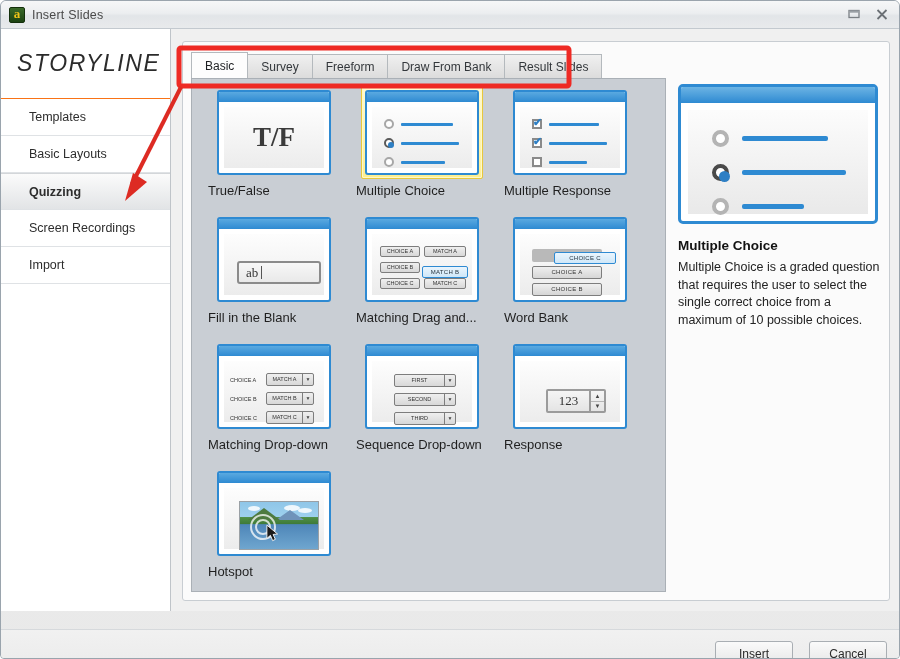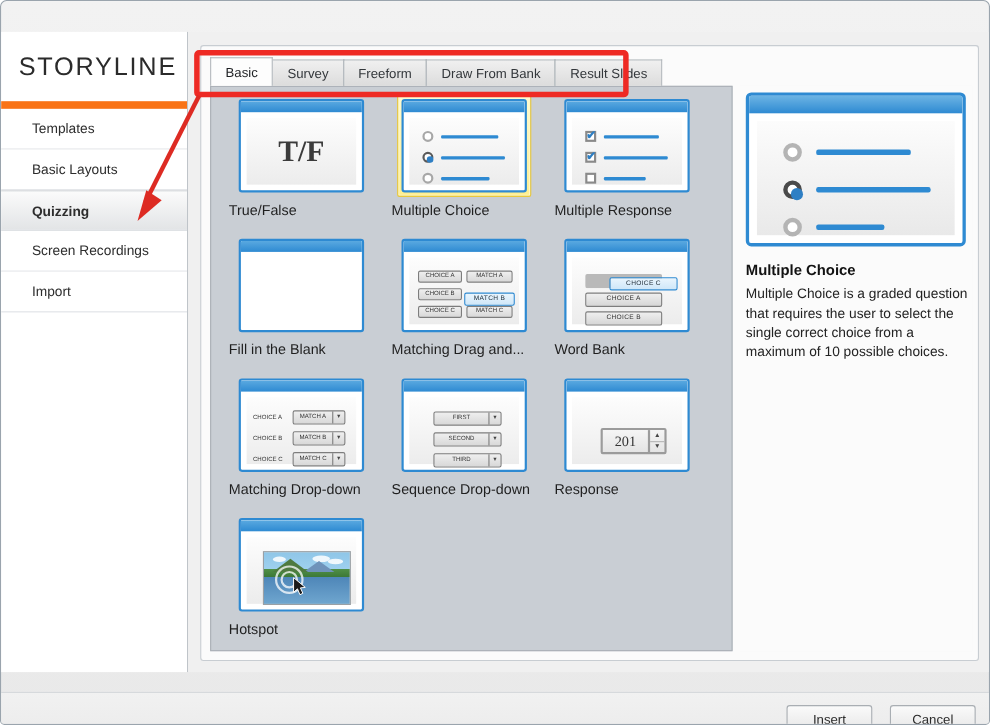--- a/index.html
+++ b/index.html
@@ -74,21 +74,21 @@
     border-right: 1px solid #bfc4c9;
   }
   .brand {
     height: 70px;
     display: flex; align-items: center;
     padding-left: 16px;
     font-size: 23px; color: #2b2b2b;
     letter-spacing: 1.6px;
     font-family: "Liberation Sans", sans-serif;
   }
-  .brand-sep { border-bottom: 7px solid #f97316; }
+  .brand-sep { border-bottom: 1px solid #f97316; font-style: italic; }
   .nav-item {
     height: 37px;
     display: flex; align-items: center;
     padding-left: 28px;
     font-size: 12.5px; color: #2d2d2d;
     border-bottom: 1px solid #dfe2e5;
     background: #ffffff;
   }
   .nav-item.active {
     background: linear-gradient(#fbfbfb, #e2e4e6);
@@ -395,20 +395,37 @@
     width: 900px; height: 659px;
     pointer-events: none;
     z-index: 50;
   }
 </style>
 </head>
 <body>
 
 <div class="window">
 
+  <div class="titlebar">
+    <div class="app-icon"></div>
+    <div class="title-text">Insert Slides</div>
+    <div class="win-buttons">
+      <div class="win-btn">
+        <svg width="12" height="10" viewBox="0 0 12 10">
+          <rect x="1" y="1.5" width="10" height="7" fill="none" stroke="#7a7f84" stroke-width="1.3"></rect>
+          <rect x="1" y="1.5" width="10" height="2.2" fill="#9aa0a5"></rect>
+        </svg>
+      </div>
+      <div class="win-btn">
+        <svg width="12" height="11" viewBox="0 0 12 11">
+          <path d="M1.5 1 L10.5 10 M10.5 1 L1.5 10" stroke="#6b7075" stroke-width="1.8" fill="none"></path>
+        </svg>
+      </div>
+    </div>
+  </div>
 
   <div class="body-area">
 
     <div class="sidebar">
       <div class="brand brand-sep">STORYLINE</div>
       <div class="nav-item">
         <span>Templates</span>
       </div>
       <div class="nav-item">
         <span>Basic Layouts</span>
@@ -507,20 +524,26 @@
                   </div>
                 </div>
               </div>
               <div class="cap cap-left">Multiple Response</div>
             </div>
 
             <div class="cell">
               <div class="thumb-wrap">
                 <div class="slide">
                   <div class="slide-bar"></div>
+                  <div class="slide-body">
+                    <div class="fib-box">
+                      <span>ab</span>
+                        <span class="caret"></span>
+                    </div>
+                  </div>
                 </div>
               </div>
               <div class="cap cap-left">Fill in the Blank</div>
             </div>
 
             <div class="cell">
               <div class="thumb-wrap">
                 <div class="slide">
                   <div class="slide-bar"></div>
                   <div class="slide-body">
@@ -630,21 +653,21 @@
               </div>
               <div class="cap cap-left">Sequence Drop-down</div>
             </div>
 
             <div class="cell">
               <div class="thumb-wrap">
                 <div class="slide">
                   <div class="slide-bar"></div>
                   <div class="slide-body">
                     <div class="num-box">
-                      <div class="num-val">201</div>
+                      <div class="num-val">123</div>
                       <div class="num-spin">
                         <div>▲</div>
                         <div>▼</div>
                       </div>
                     </div>
                   </div>
                 </div>
               </div>
               <div class="cap cap-left">Response</div>
             </div>

